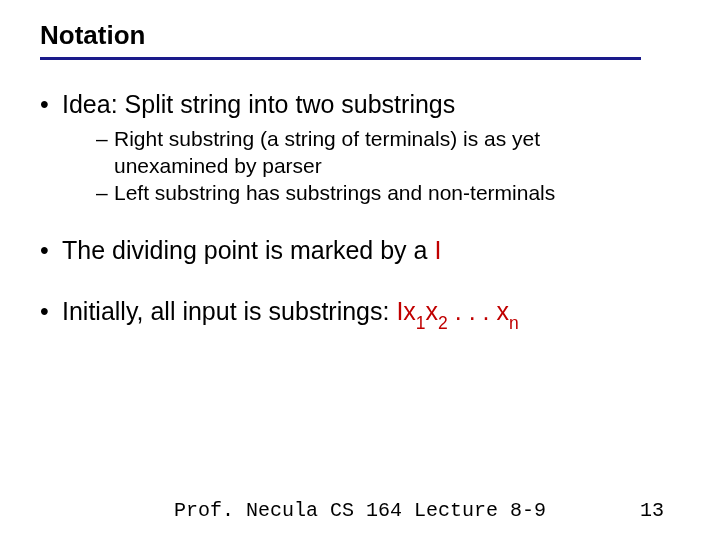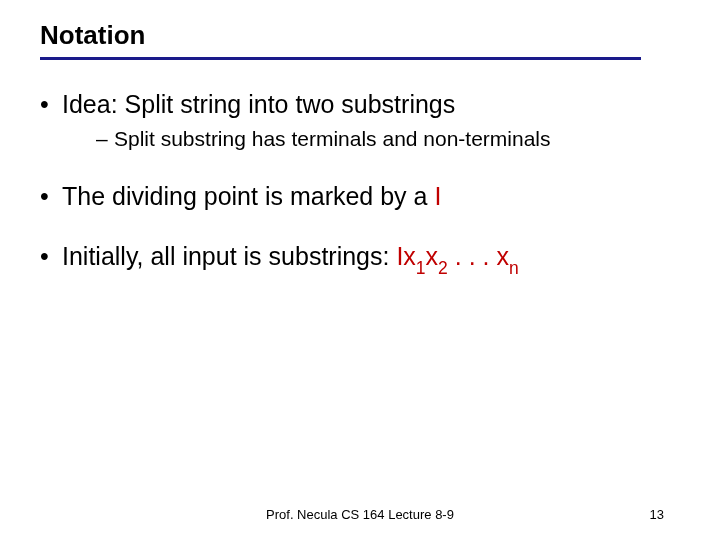--- a/index.html
+++ b/index.html
@@ -70,43 +70,44 @@
   .sub-n {
     font-size: 0.7em;
     vertical-align: sub;
     position: relative;
     top: 0.15em;
   }
   .footer {
     position: absolute;
     bottom: 18px;
     width: 640px;
-    font-family: Liberation Sans, sans-serif;
-    font-size: 13px;
+    font-family: Liberation Mono, monospace;
+    font-size: 20px;
   }
   .footer-center {
     text-align: center;
   }
   .pagenum {
     position: absolute;
     right: 16px;
     bottom: 0;
   }
 </style>
 </head>
 <body>
 
 <div class="slide">
   <div class="title">Notation</div>
   <hr class="rule">
   <ul class="bullets">
     <li>
       <span>Idea: Split string into two substrings</span>
       <ul class="sub">
-        <li>Split substring has terminals and non-terminals</li>
+        <li>Right substring (a string of terminals) is as yet unexamined by parser</li>
+        <li>Left substring has substrings and non-terminals</li>
       </ul>
     </li>
     <li>
       <span>The dividing point is marked by a </span><span class="marker">I</span>
     </li>
     <li>
       <span>Initially, all input is substrings: </span><span class="marker">I</span><span class="marker"><span>x</span><span class="sub-n">1</span></span><span class="marker"><span>x</span><span class="sub-n">2</span></span><span class="marker"> . . . </span><span class="marker"><span>x</span><span class="sub-n">n</span></span>
     </li>
   </ul>
   <div class="footer">

